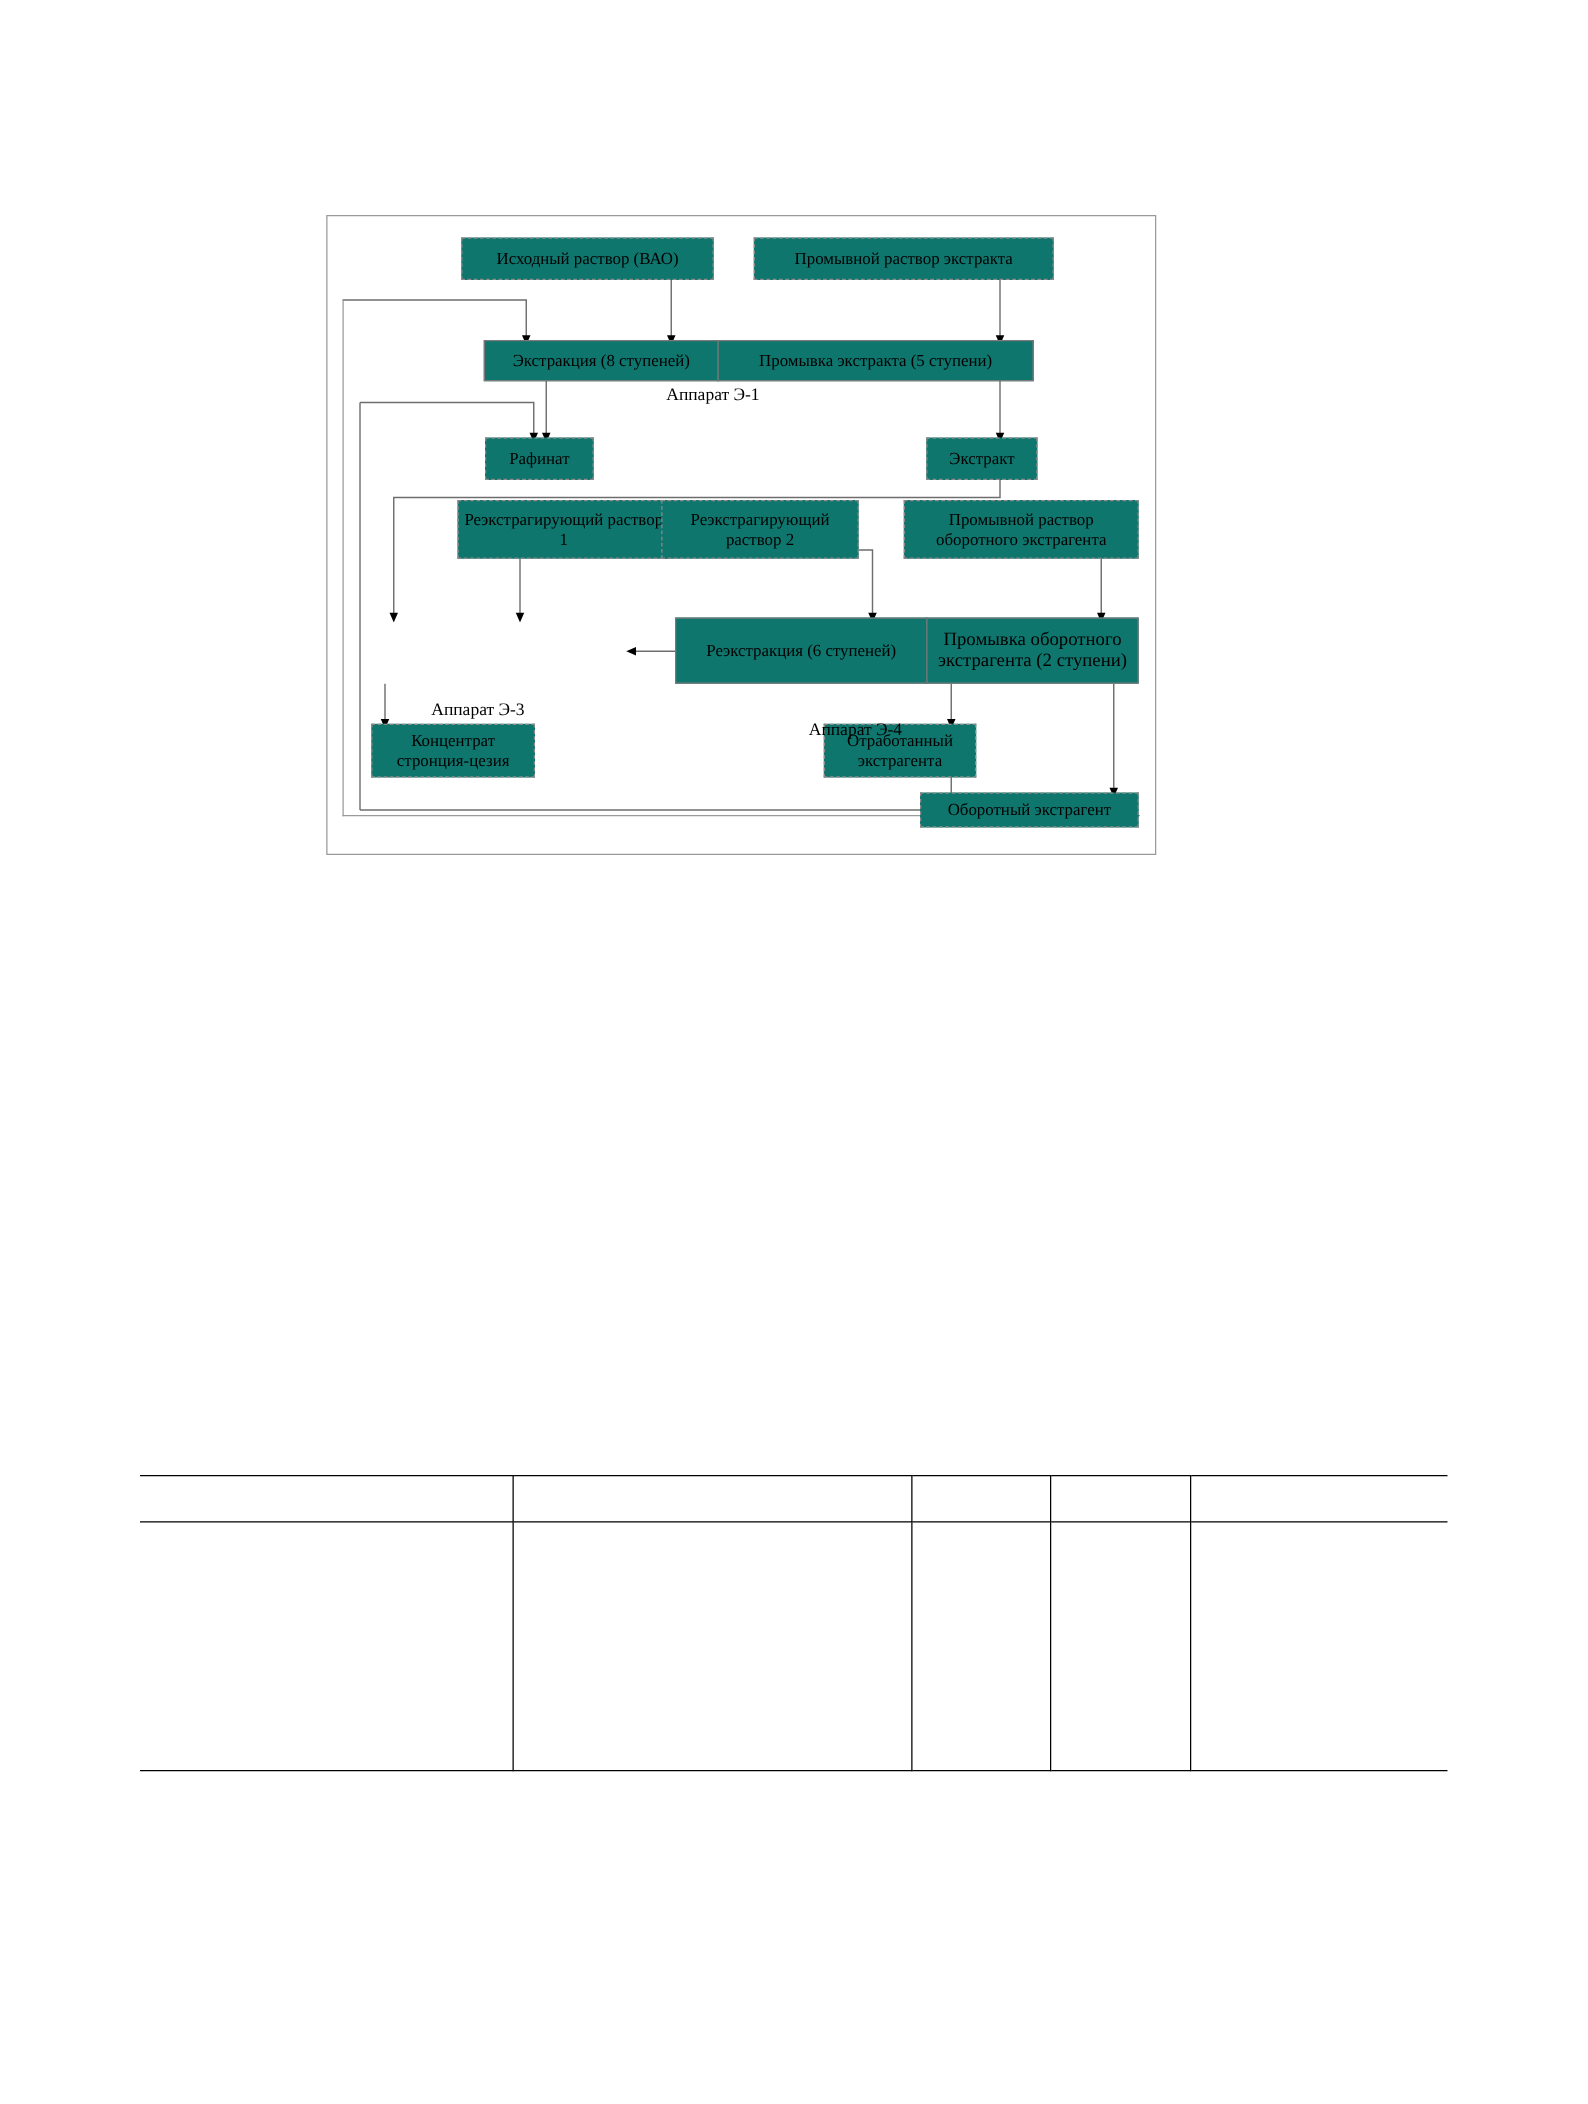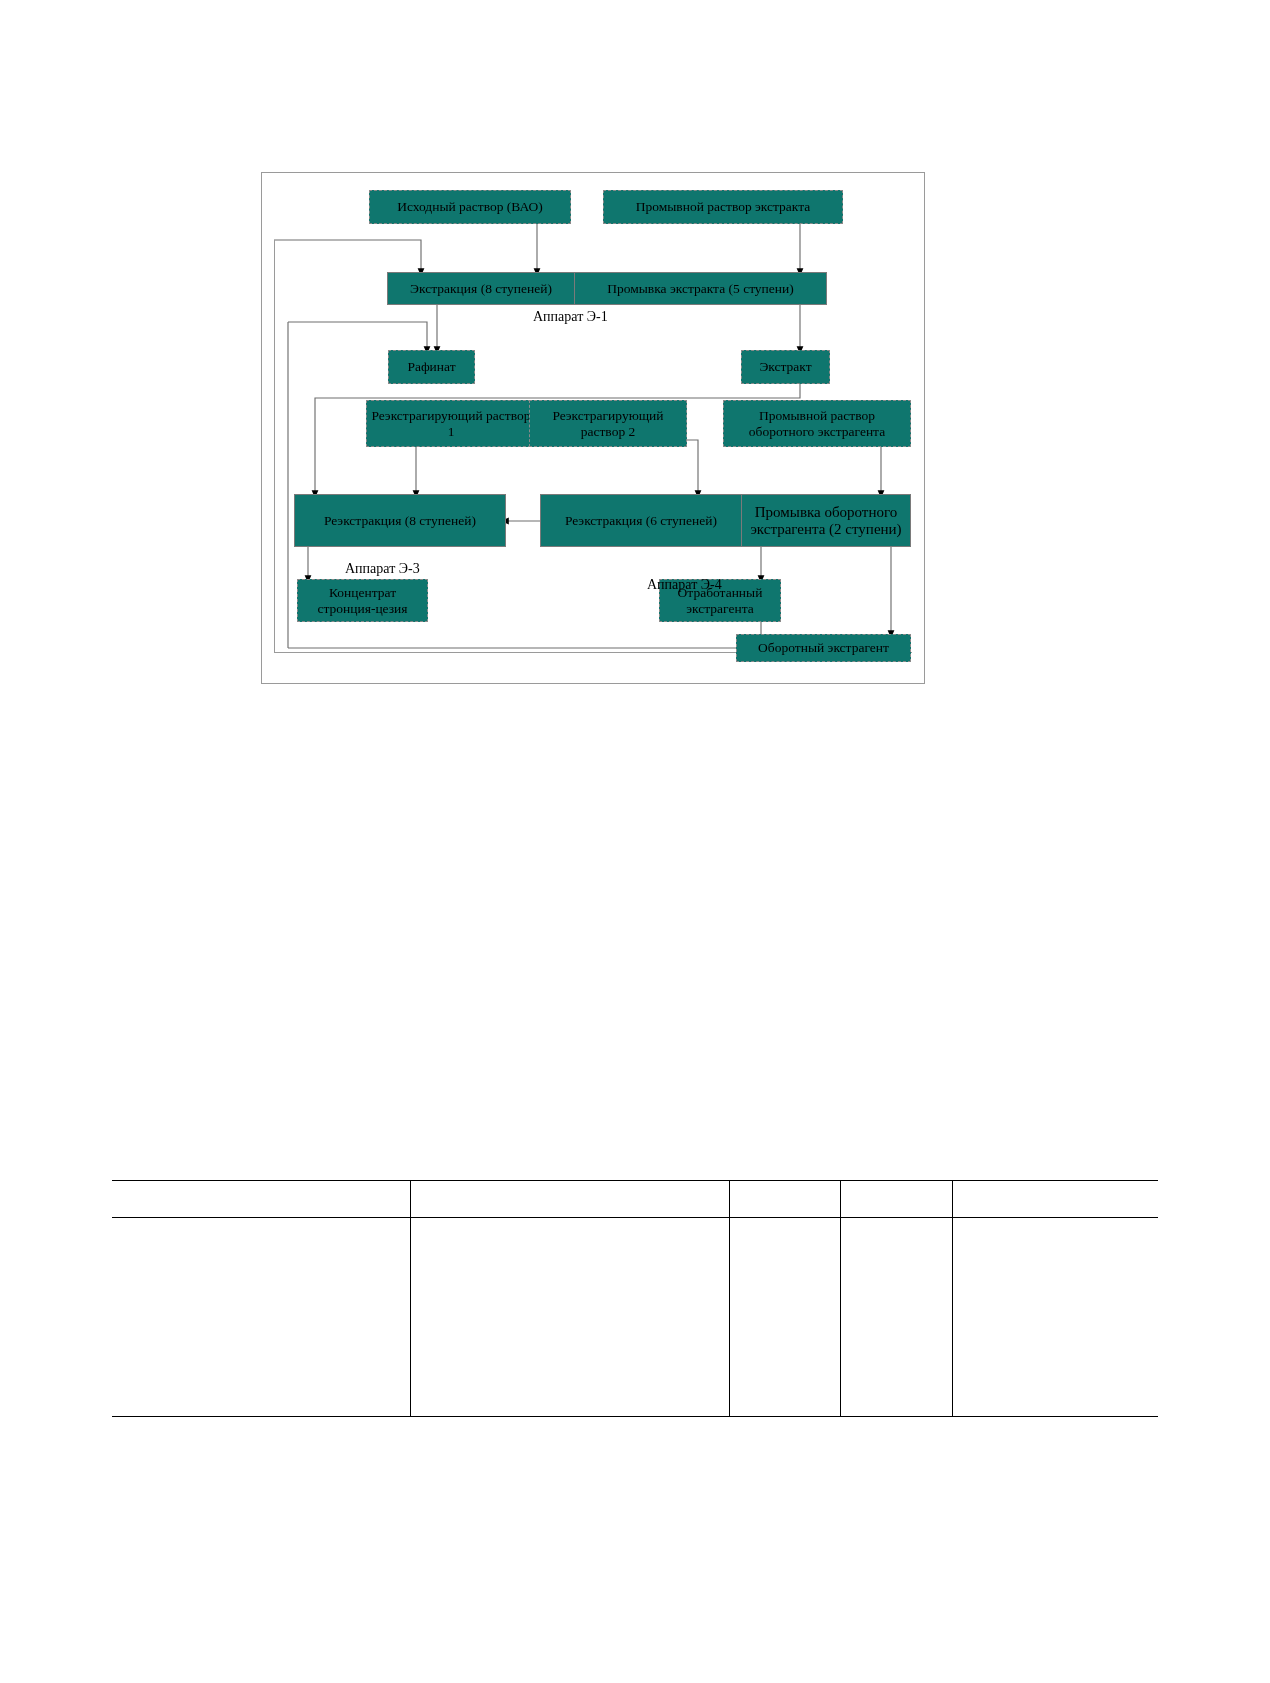--- a/index.html
+++ b/index.html
@@ -115,23 +115,20 @@
   </div>
 
   <div class="node unit" style="left:126px;top:100px;width:188px;height:33px;">
     <span>Экстракция (8 ступеней)</span>
   </div>
 
   <div class="node unit" style="left:313px;top:100px;width:253px;height:33px;">
     <span>Промывка экстракта (5 ступени)</span>
   </div>
 
-  <div class="node unit" style="left:33px;top:322px;width:212px;height:53px;">
-    <span>Реэкстракция (8 ступеней)</span>
-  </div>
 
   <div class="node unit" style="left:279px;top:322px;width:202px;height:53px;">
     <span>Реэкстракция (6 ступеней)</span>
   </div>
 
   <div class="node unit" style="left:480px;top:322px;width:170px;height:53px;font-size:15px;">
     <span>Промывка оборотного экстрагента (2 ступени)</span>
   </div>
 
   <div class="plain" style="left:272px;top:137px;">Аппарат Э-1</div>

